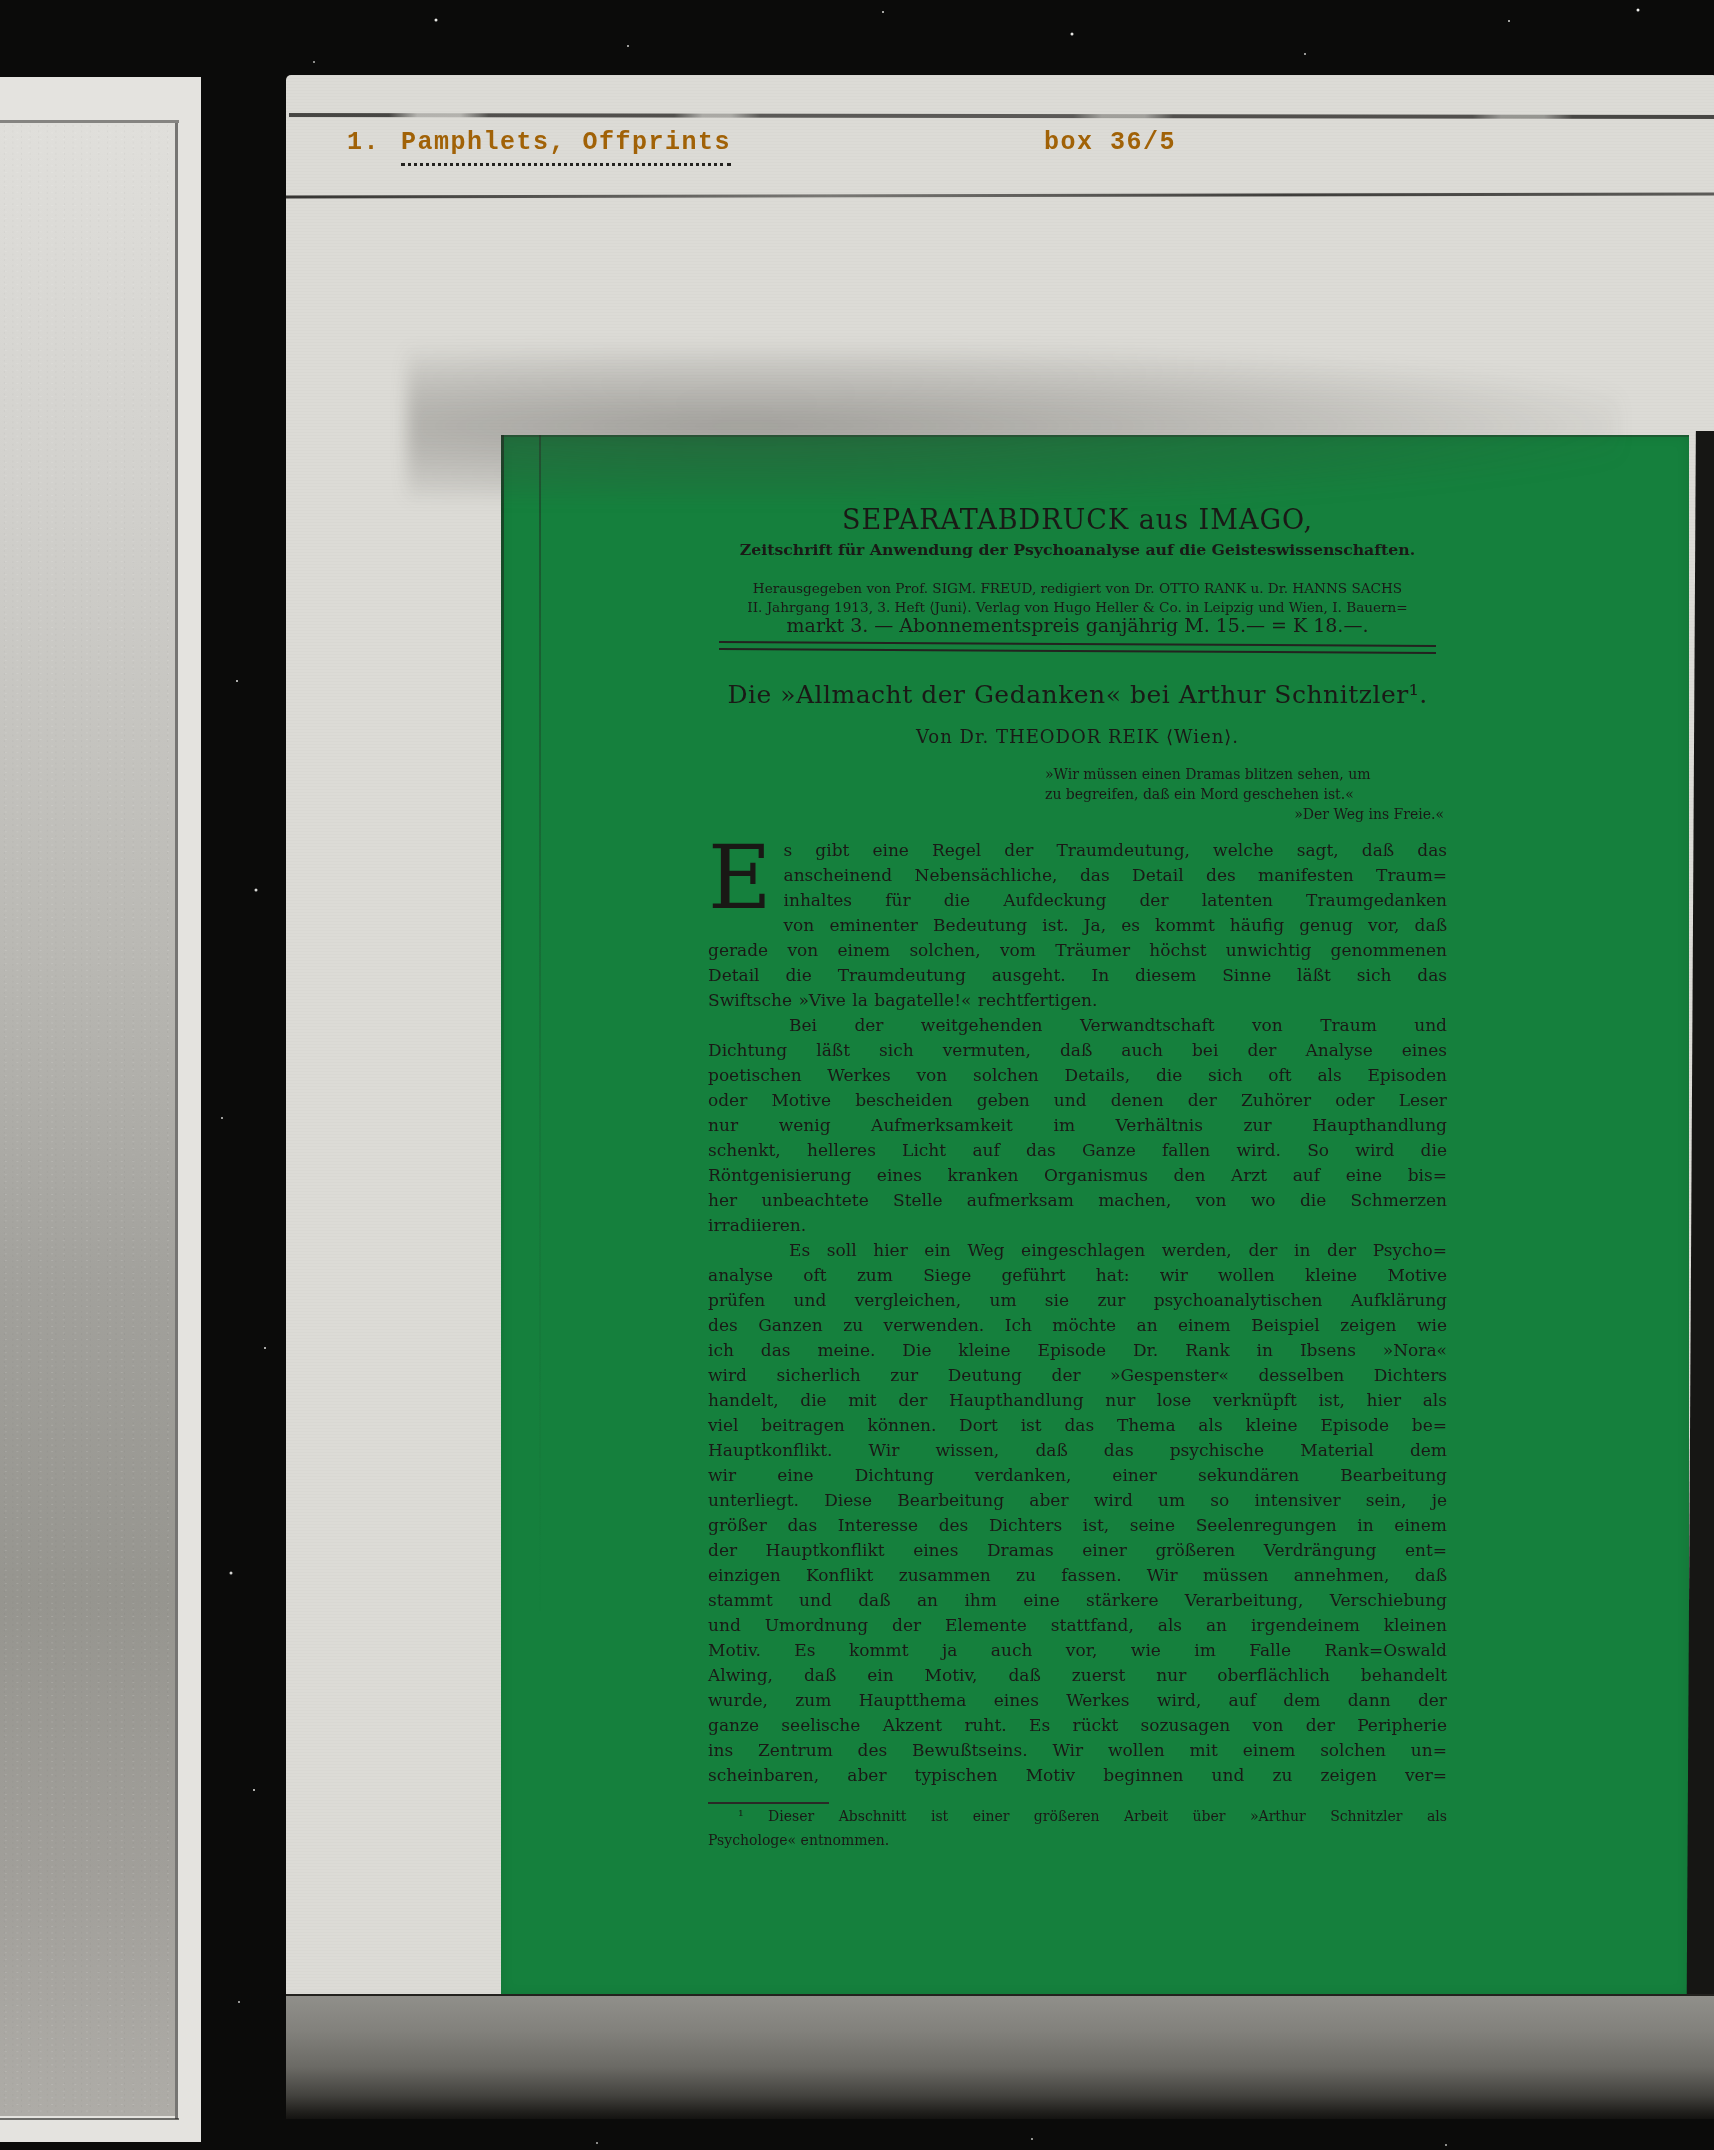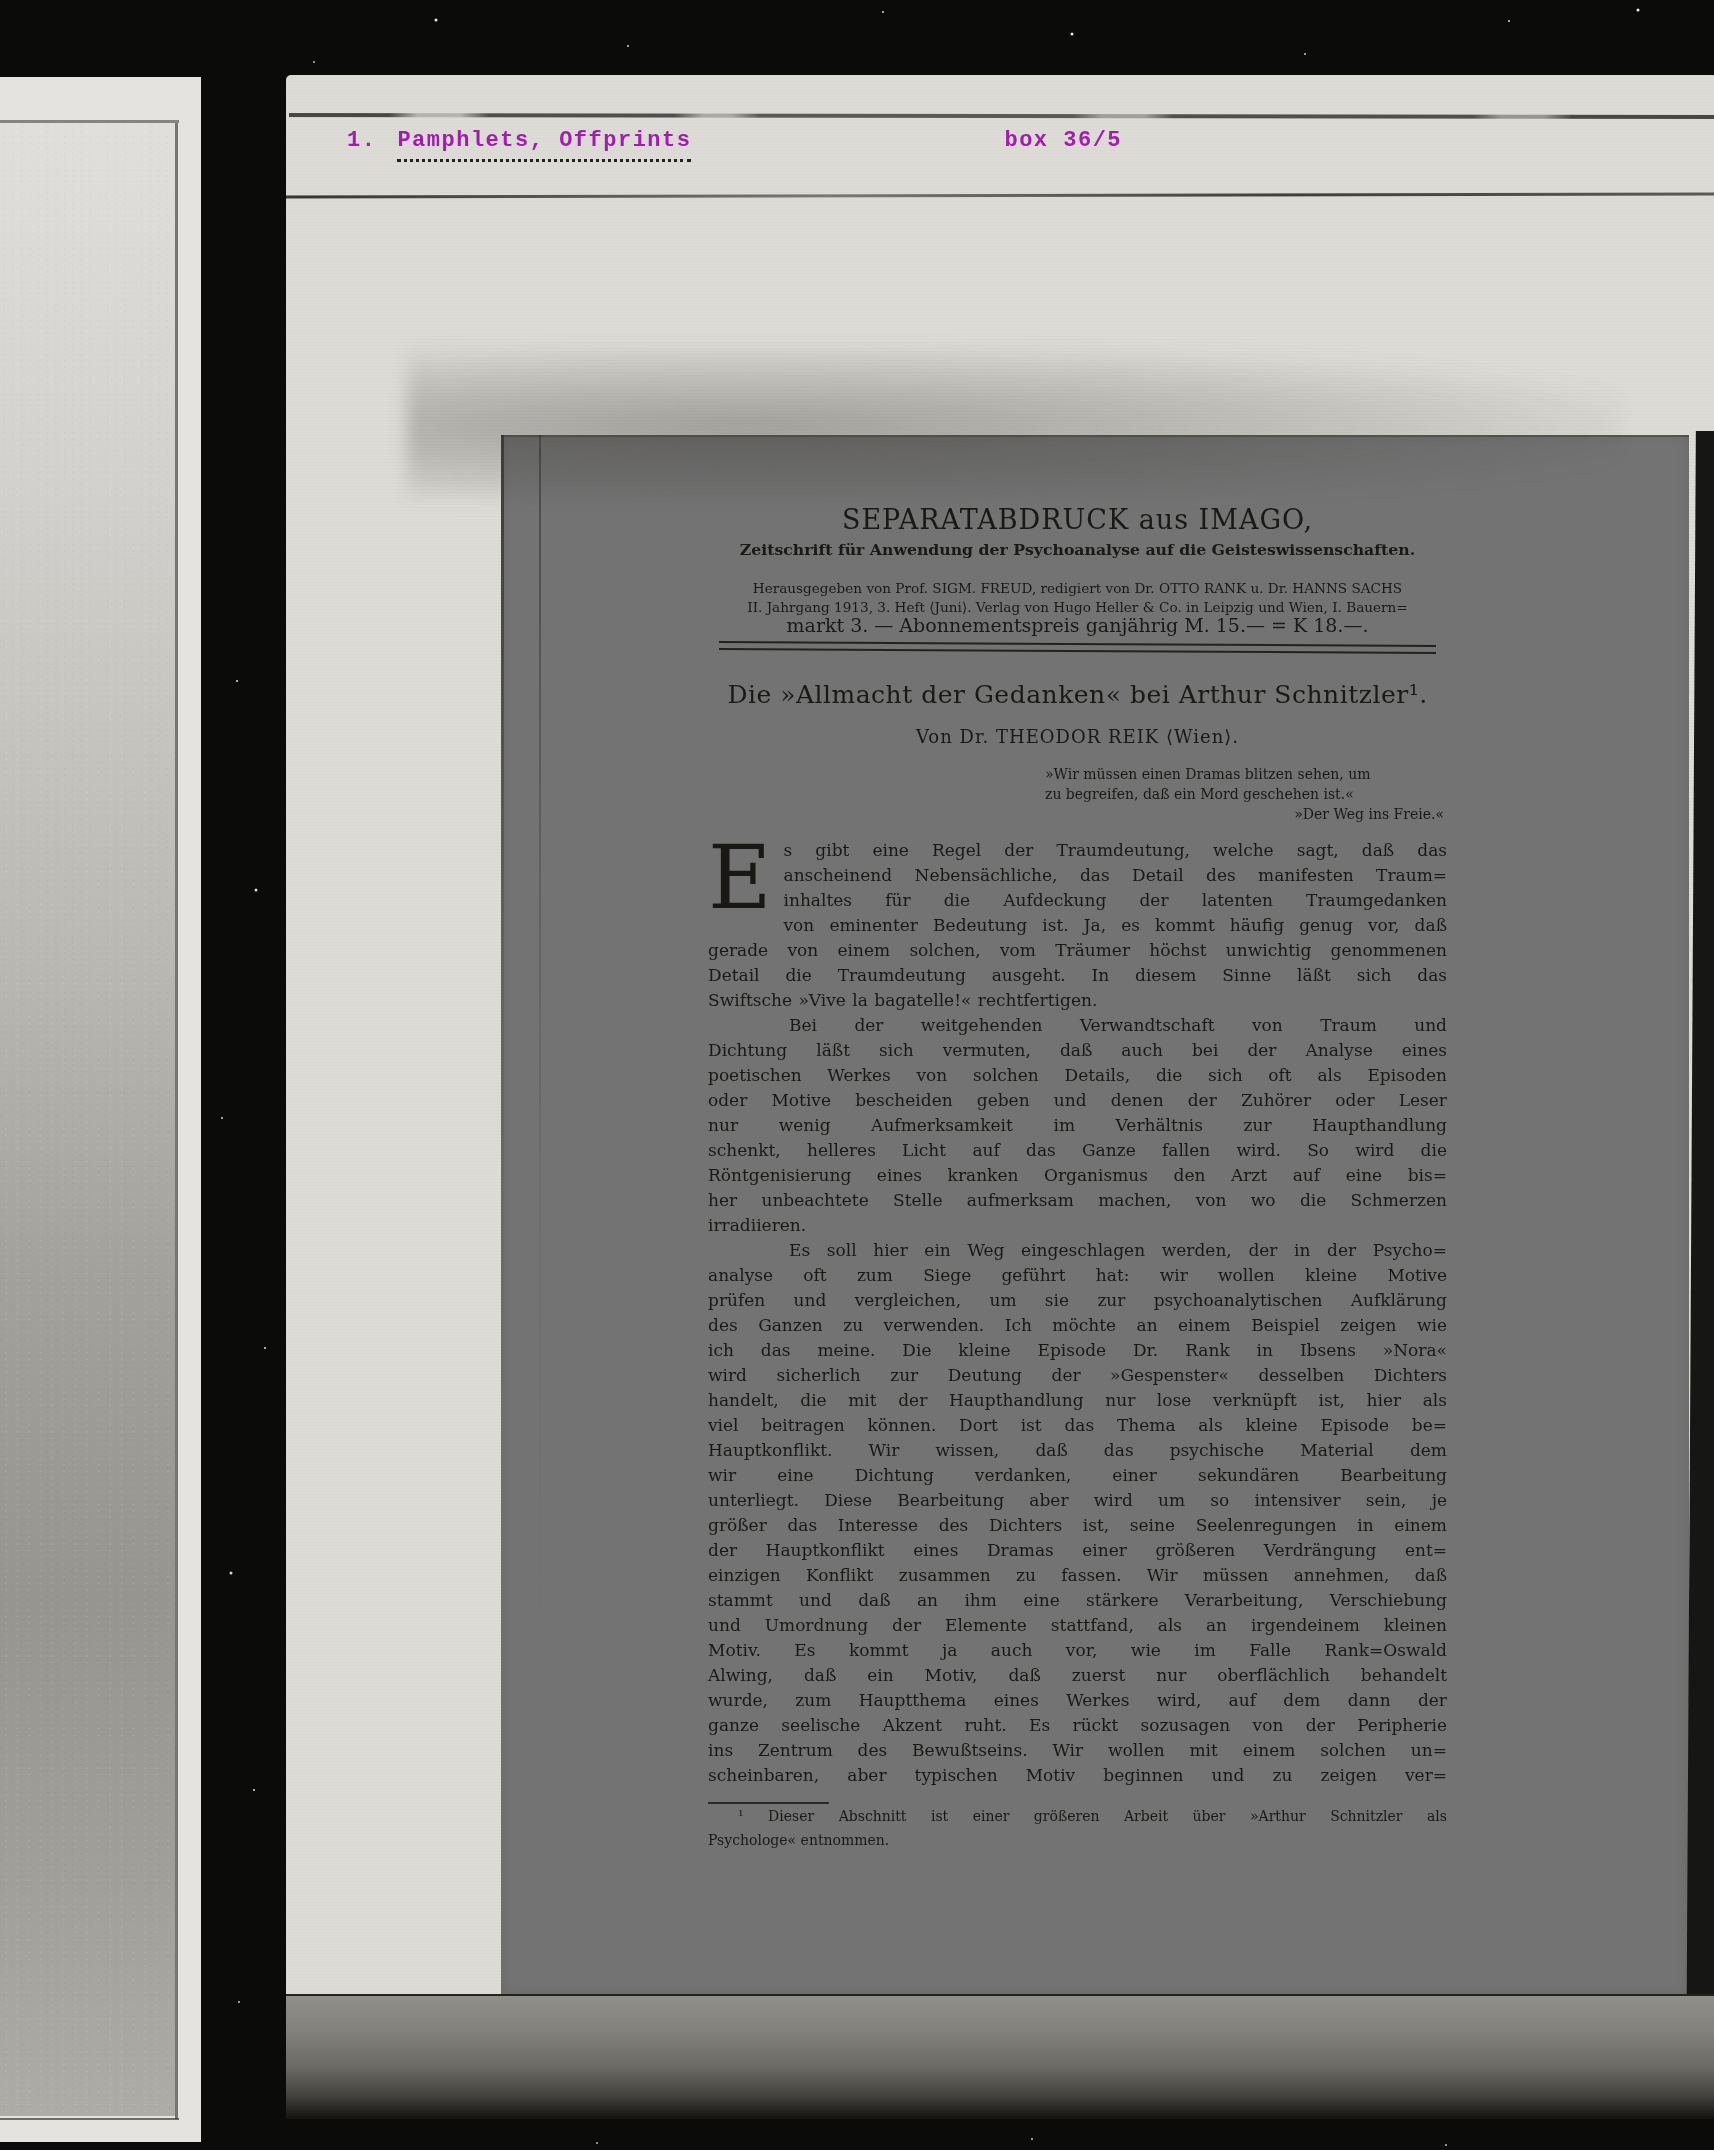--- a/index.html
+++ b/index.html
@@ -31,29 +31,29 @@
   .lf-top-line{position:absolute;left:0;right:22px;top:43px;height:2.5px;background:rgba(38,38,36,.5);filter:blur(0.5px);}
   .lf-bottom-line{position:absolute;left:0;right:22px;bottom:22px;height:2.5px;background:rgba(28,28,26,.6);filter:blur(0.5px);}
   
   .photo{position:absolute;left:286px;top:75px;width:1429px;height:2044px;background:#dcdbd6;border-radius:5px 2px 0 0;}
   .photo::before{content:"";position:absolute;inset:0;pointer-events:none;
     background:repeating-linear-gradient(0deg, rgba(0,0,0,.016) 0 1px, transparent 1px 3px);}
   .card-top-smudge{position:absolute;left:3px;right:0;top:39px;height:3.5px;transform:rotate(.08deg);filter:blur(0.3px);
     background:linear-gradient(90deg, rgba(22,21,19,.75) 0 7%, rgba(22,21,19,.2) 9% 12%, rgba(22,21,19,.7) 14% 27%,
       rgba(22,21,19,.25) 29% 31%, rgba(22,21,19,.65) 33% 55%, rgba(22,21,19,.3) 57% 60%,
       rgba(22,21,19,.7) 62% 83%, rgba(22,21,19,.35) 85% 88%, rgba(22,21,19,.75) 90% 100%);}
-  .label-row{position:absolute;left:61px;top:53px;white-space:nowrap;color:#a21caf;
-    font-family:"Liberation Mono","DejaVu Sans Mono",monospace;font-weight:bold;font-size:22px;letter-spacing:1.5px;}
+  .label-row{position:absolute;left:61px;top:53px;white-space:nowrap;color:#a16207;
+    font-family:"Liberation Mono","DejaVu Sans Mono",monospace;font-weight:bold;font-size:25px;letter-spacing:1.5px;}
   .label-number{display:inline-block;margin-right:21px;}
   .label-title{display:inline-block;border-bottom:3.5px dotted #23221f;padding-bottom:6px;}
   .label-box{display:inline-block;margin-left:313px;}
   .label-rule{position:absolute;left:0;right:0;top:119px;height:3px;transform:rotate(-.12deg);filter:blur(0.3px);
     background:linear-gradient(90deg, rgba(24,23,21,.85), rgba(24,23,21,.5) 38%, rgba(24,23,21,.8) 70%, rgba(24,23,21,.65));}
   
-  .offprint{position:absolute;left:215px;top:360px;width:1188px;height:1561px;background:#737373;
+  .offprint{position:absolute;left:215px;top:360px;width:1188px;height:1561px;background:#15803d;
     box-shadow:inset 0 0 13px rgba(0,0,0,.10);}
   .offprint::before{content:"";position:absolute;left:0;right:0;top:0;height:2px;background:rgba(42,41,37,.38);filter:blur(0.5px);}
   .op-left-edge{position:absolute;left:0;top:0;width:2.5px;height:62%;
     background:linear-gradient(180deg, rgba(26,25,22,.6), rgba(26,25,22,.15) 55%, rgba(26,25,22,0));}
   .op-crease{position:absolute;left:38px;top:0;width:1.5px;height:76%;filter:blur(0.3px);
     background:linear-gradient(180deg, rgba(34,33,29,.48), rgba(34,33,29,.1) 58%, transparent);}
   .textcol{position:absolute;left:207px;top:69px;width:739px;color:#1a1916;}
   .m1{font-size:27px;line-height:31px;text-align:center;letter-spacing:1px;}
   .m2{font-size:15.7px;line-height:21px;margin-top:4px;text-align:center;font-weight:bold;}
   .m3{font-size:13.6px;line-height:18.7px;margin-top:19px;text-align:center;}

